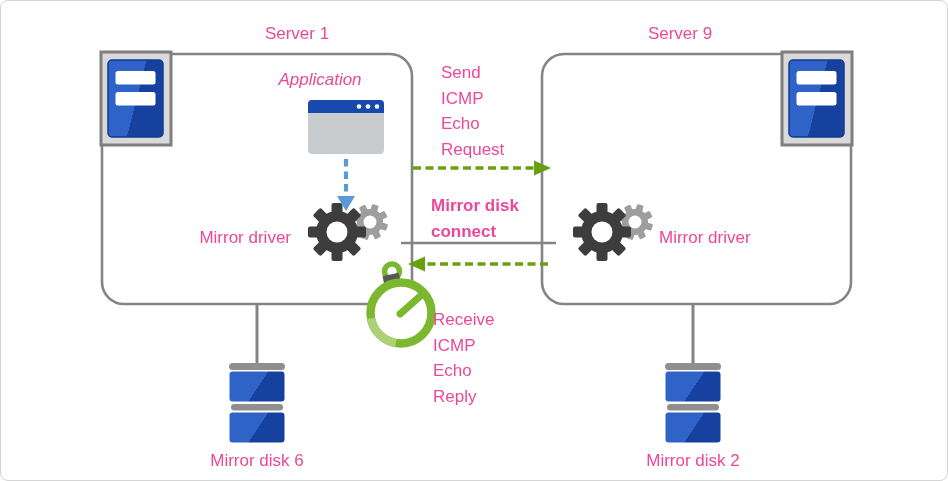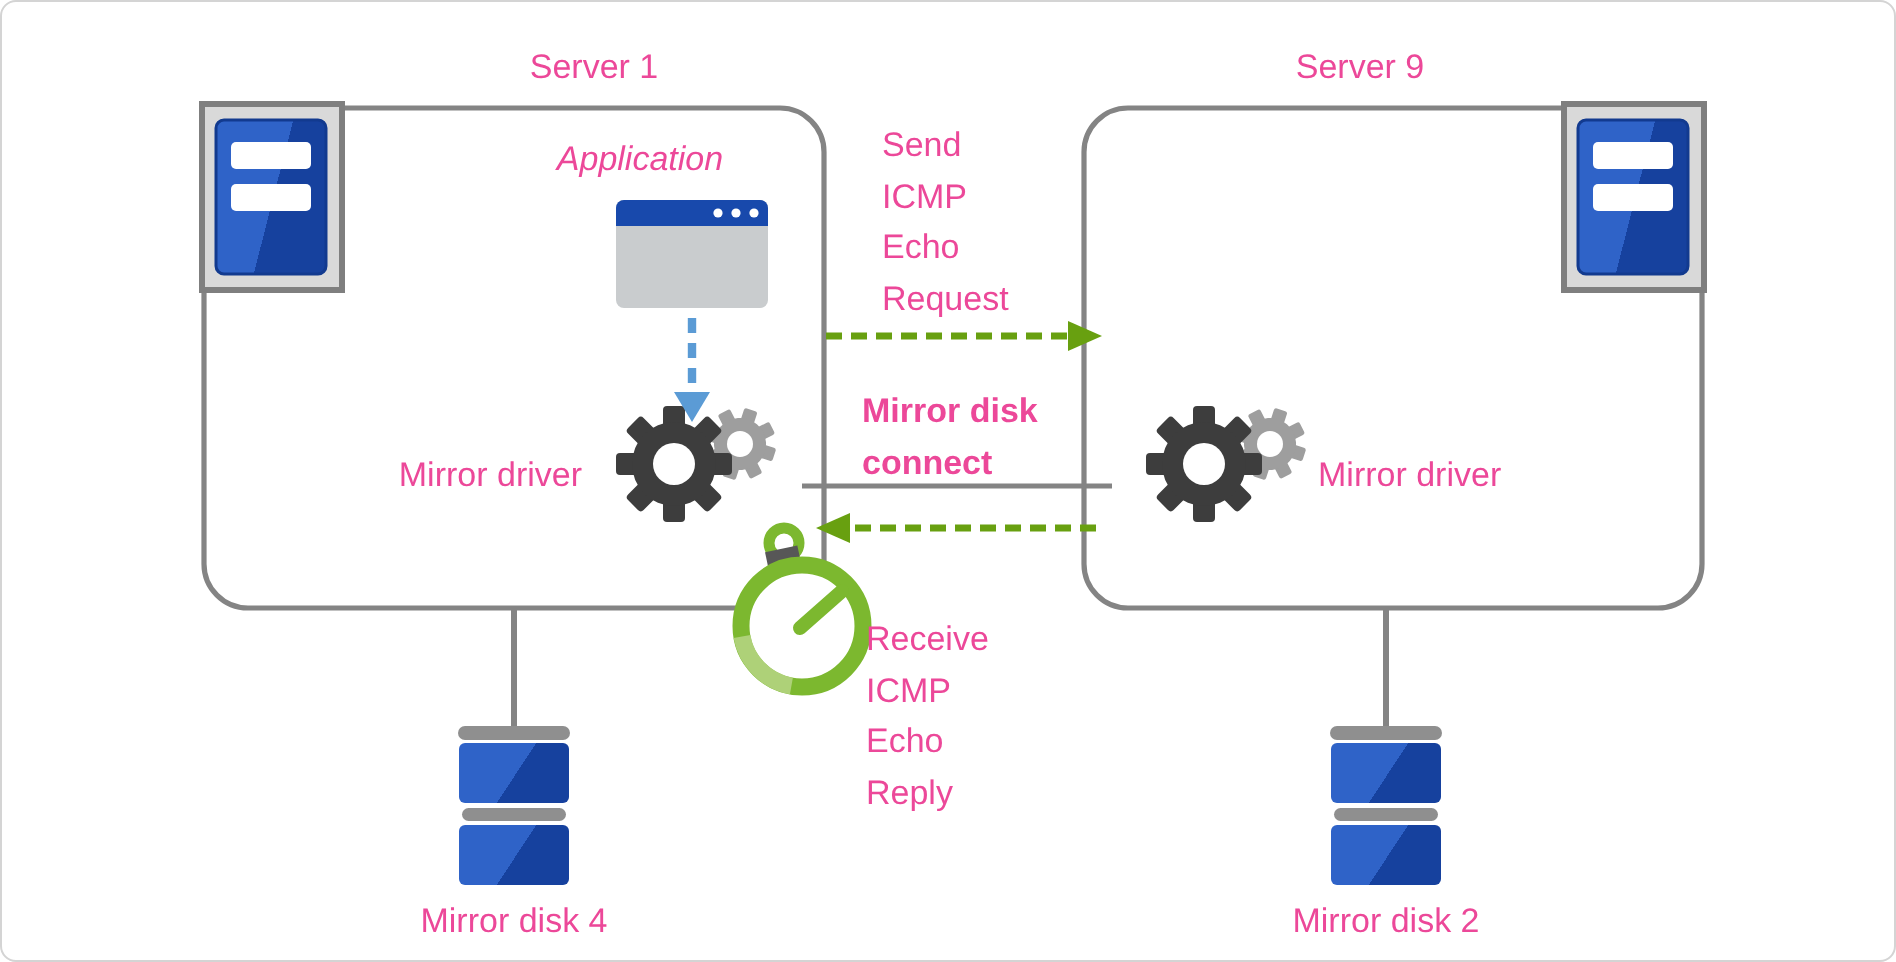--- a/index.html
+++ b/index.html
@@ -132,17 +132,17 @@
 Request</div>
 
   <div class="lbl" style="left:430px;top:192px;width:120px;font-weight:bold;">Mirror disk
 connect</div>
 
   <div class="lbl" style="left:432px;top:278px;width:120px;margin-top:28px;">Receive
 ICMP
 Echo
 Reply</div>
 
-  <div class="lbl ctr" style="left:176px;top:447px;width:160px;">Mirror disk 4</div>
+  <div class="lbl ctr" style="left:176px;top:447px;width:160px;">Mirror disk 6</div>
 
   <div class="lbl ctr" style="left:612px;top:447px;width:160px;">Mirror disk 2</div>
 
 </div>
 
 </body></html>

